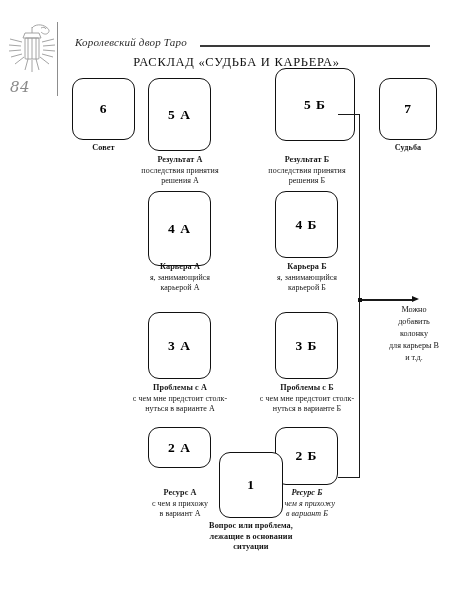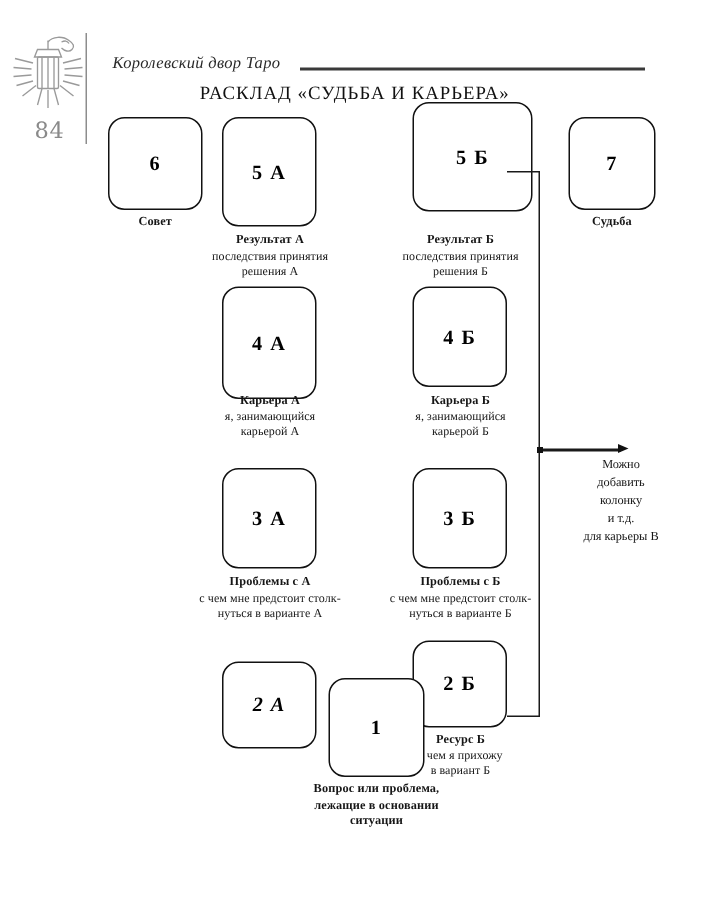--- a/index.html
+++ b/index.html
@@ -9,22 +9,22 @@
     font-family:"Liberation Serif", serif;
     color:#1a1a1a;
     position:relative;
     overflow:hidden;
   }
   .page{position:absolute;left:0;top:0;width:473px;height:609px;}
 
   
   .ornament{position:absolute;left:8px;top:22px;width:48px;height:52px;}
   .vrule{position:absolute;left:57px;top:22px;width:1px;height:74px;background:#8d8d8d;}
-  .folio{position:absolute;left:10px;top:78px;width:46px;text-align:center;
-    font-family:"DejaVu Serif", serif;font-size:15px;color:#8a8a8a;letter-spacing:.5px;}
+  .folio{position:absolute;left:10px;top:78px;width:46px;text-align:left;
+    font-family:"DejaVu Serif", serif;font-style:italic;font-size:15px;color:#8a8a8a;letter-spacing:.5px;}
   .runhead{position:absolute;left:75px;top:36px;font-style:italic;font-size:11px;color:#2a2a2a;
     letter-spacing:.2px;white-space:nowrap;}
   .hrule{position:absolute;left:200px;top:45px;width:230px;height:1.5px;background:#3a3a3a;}
 
   .spread-title{position:absolute;left:0;top:55px;width:473px;text-align:center;
     font-size:12.5px;letter-spacing:.7px;color:#111;}
 
   
   .card{position:absolute;border:1.6px solid #111;border-radius:11px;background:#fff;
     box-sizing:border-box;}
@@ -151,28 +151,33 @@
 
   <div class="card" style="left:275px;top:312px;width:63px;height:67px;">
     <span class="num">3 Б</span>
   </div>
   <div class="cap" style="left:240px;top:383px;width:134px;">
     <span class="t">Проблемы с Б</span>
     <span class="d">с чем мне предстоит столк-</span>
     <span class="d">нуться в варианте Б</span>
   </div>
 
-  <div class="card" style="left:148px;top:441px;width:63px;height:58px;font-style:italic;">
+  <div class="card" style="left:148px;top:427px;width:63px;height:41px;">
     <span class="num">2 А</span>
+  </div>
+  <div class="cap" style="left:128px;top:488px;width:104px;">
+    <span class="t">Ресурс А</span>
+    <span class="d">с чем я прихожу</span>
+    <span class="d">в вариант А</span>
   </div>
 
   <div class="card" style="left:275px;top:427px;width:63px;height:58px;">
     <span class="num">2 Б</span>
   </div>
-  <div class="cap" style="left:255px;top:488px;width:104px;">
+  <div class="cap" style="left:255px;top:488px;width:104px;font-style:italic;">
     <span class="t">Ресурс Б</span>
     <span class="d">с чем я прихожу</span>
     <span class="d">в вариант Б</span>
   </div>
 
   <div class="card" style="left:219px;top:452px;width:64px;height:66px;">
     <span class="num">1</span>
   </div>
   <div class="cap" style="left:176px;top:521px;width:150px;">
     <span class="t">Вопрос или проблема,</span>
@@ -185,17 +190,17 @@
   <div class="ln" style="left:338px;top:476.6px;width:22px;height:1.4px;"></div>
 
   <div class="dot" style="left:358px;top:298px;"></div>
   <div class="ln" style="left:362px;top:299.3px;width:52px;height:1.4px;"></div>
   <div class="arrowhead" style="left:412px;top:296.4px;"></div>
 
   <div class="note" style="left:364px;top:304px;width:100px;">
     <div>Можно</div>
     <div>добавить</div>
     <div>колонку</div>
+    <div>для карьеры В</div>
     <div>и т.д.</div>
-    <div>для карьеры В</div>
   </div>
 
 </div>
 
 </body></html>

